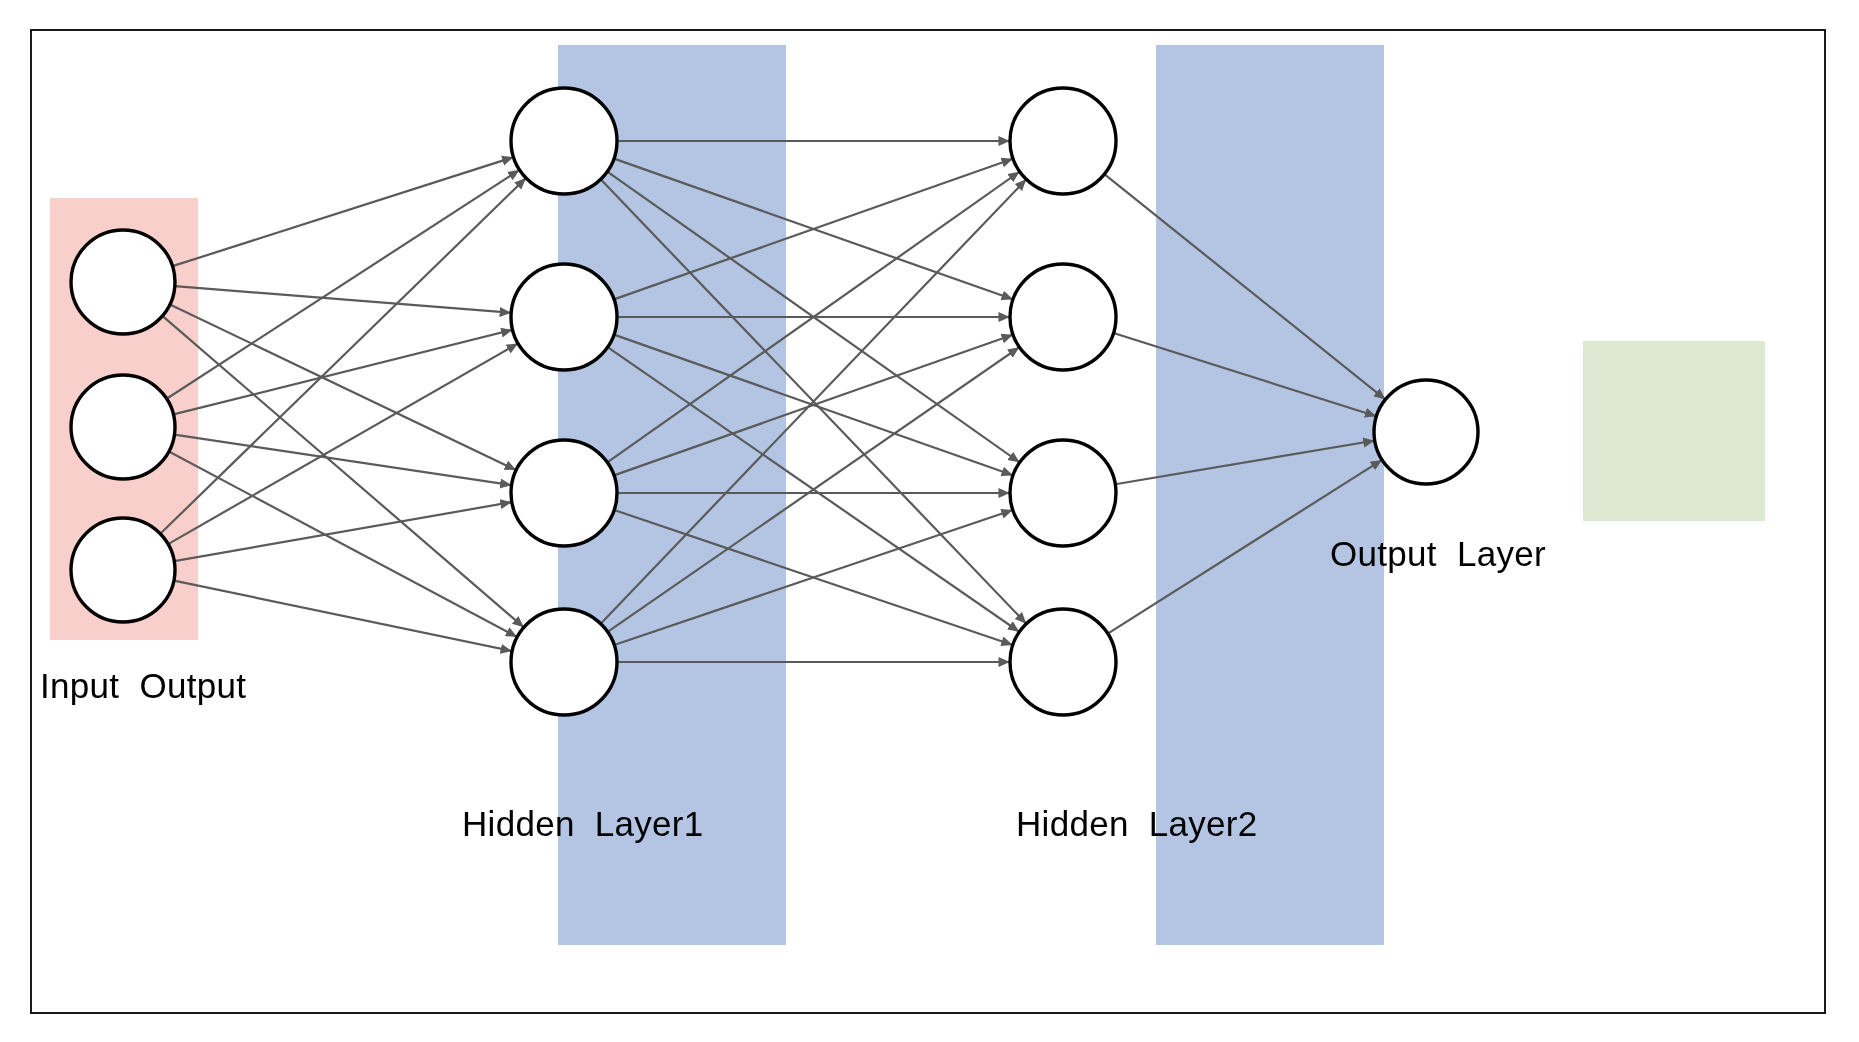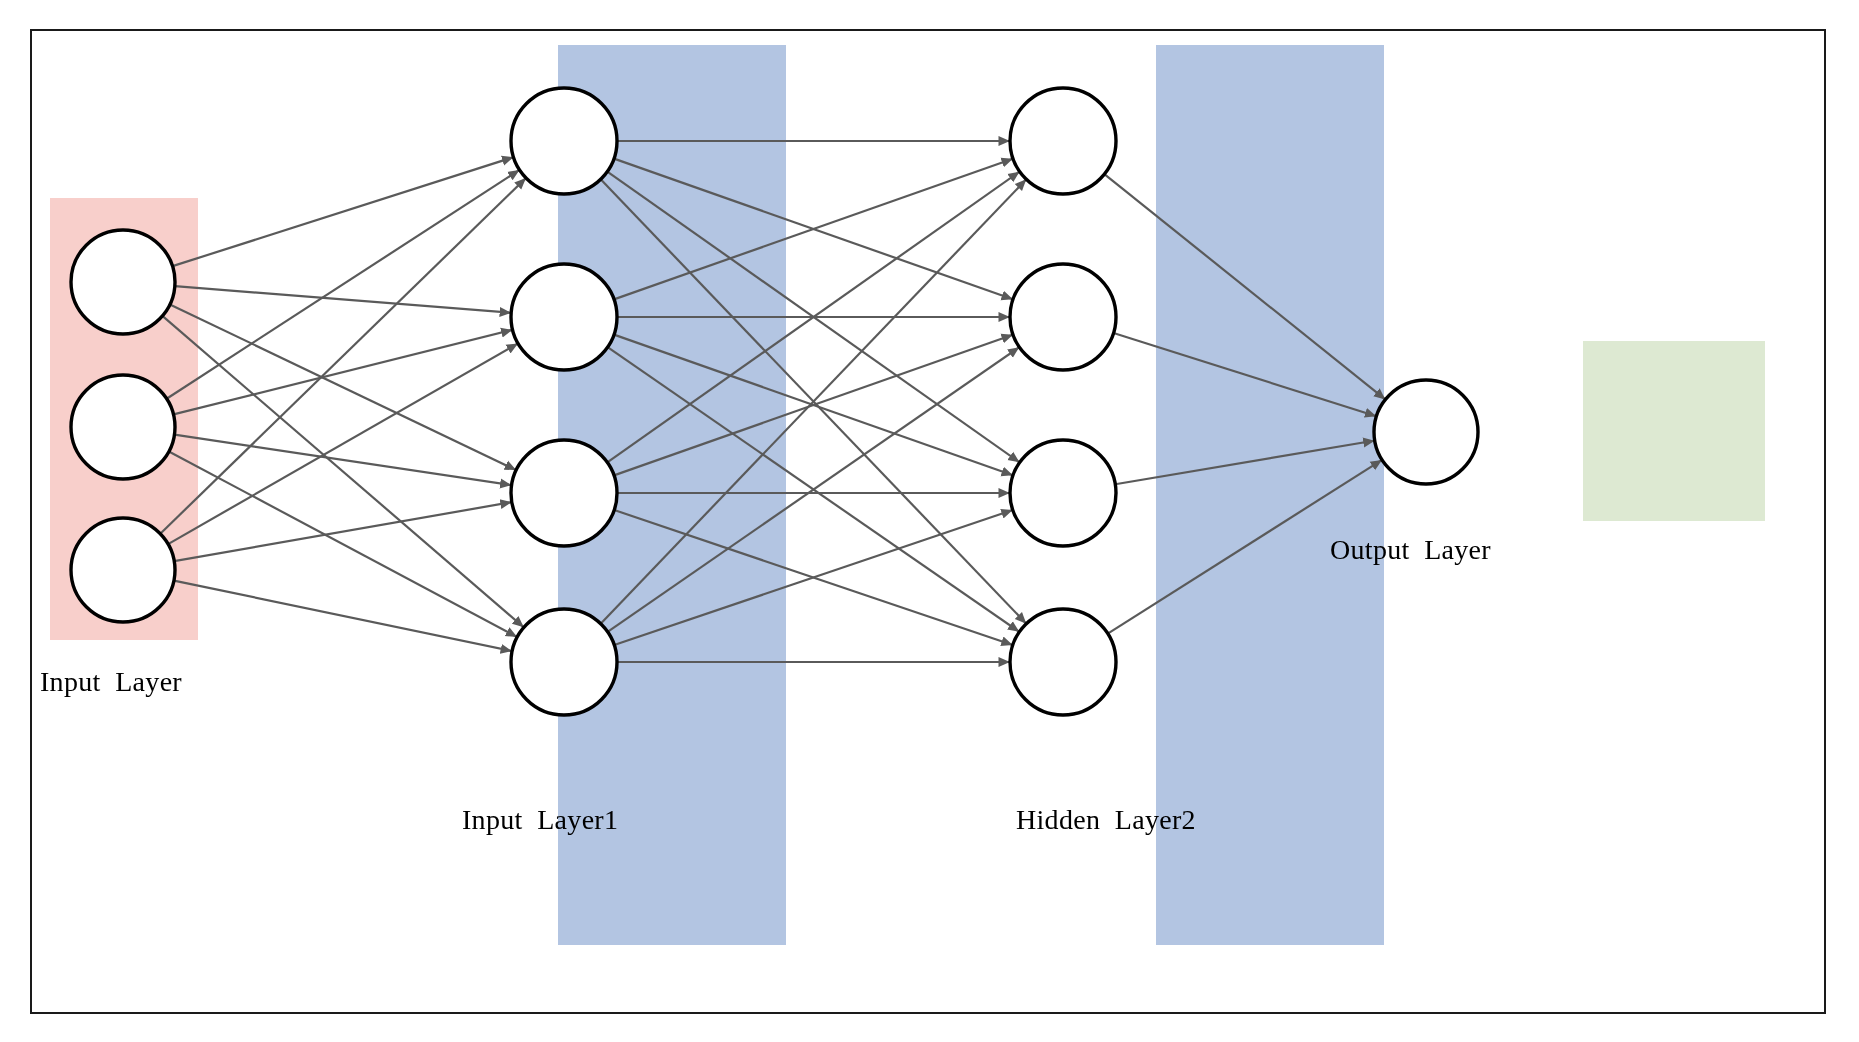--- a/index.html
+++ b/index.html
@@ -31,22 +31,22 @@
   }
   #net-svg {
     position: absolute;
     left: 0;
     top: 0;
     width: 1859px;
     height: 1042px;
   }
   .layer-label {
     position: absolute;
-    font-family: Liberation Serif, serif;
-    font-size: 28px;
+    font-family: Liberation Sans, sans-serif;
+    font-size: 35px;
     color: #000000;
     white-space: pre;
     letter-spacing: 0.3px;
     line-height: 1;
   }
   #label-input  { left: 40px;   top: 668px; }
   #label-hidden1{ left: 462px;  top: 806px; }
   #label-hidden2{ left: 1016px;  top: 806px; }
   #label-output { left: 1330px; top: 536px; }
 </style>
@@ -113,18 +113,18 @@
         <circle cx="564" cy="493" r="53" fill="#ffffff" stroke="#000000" stroke-width="3.4"></circle>
         <circle cx="564" cy="662" r="53" fill="#ffffff" stroke="#000000" stroke-width="3.4"></circle>
         <circle cx="1063" cy="141" r="53" fill="#ffffff" stroke="#000000" stroke-width="3.4"></circle>
         <circle cx="1063" cy="317" r="53" fill="#ffffff" stroke="#000000" stroke-width="3.4"></circle>
         <circle cx="1063" cy="493" r="53" fill="#ffffff" stroke="#000000" stroke-width="3.4"></circle>
         <circle cx="1063" cy="662" r="53" fill="#ffffff" stroke="#000000" stroke-width="3.4"></circle>
         <circle cx="1426" cy="432" r="52" fill="#ffffff" stroke="#000000" stroke-width="3.4"></circle>
       </g>
   </svg>
 
-  <div class="layer-label" id="label-input">Input  Layer</div>
-  <div class="layer-label" id="label-hidden1">Input  Layer1</div>
+  <div class="layer-label" id="label-input">Input  Output</div>
+  <div class="layer-label" id="label-hidden1">Hidden  Layer1</div>
   <div class="layer-label" id="label-hidden2">Hidden  Layer2</div>
   <div class="layer-label" id="label-output">Output  Layer</div>
 
 </div>
 
 </body></html>

